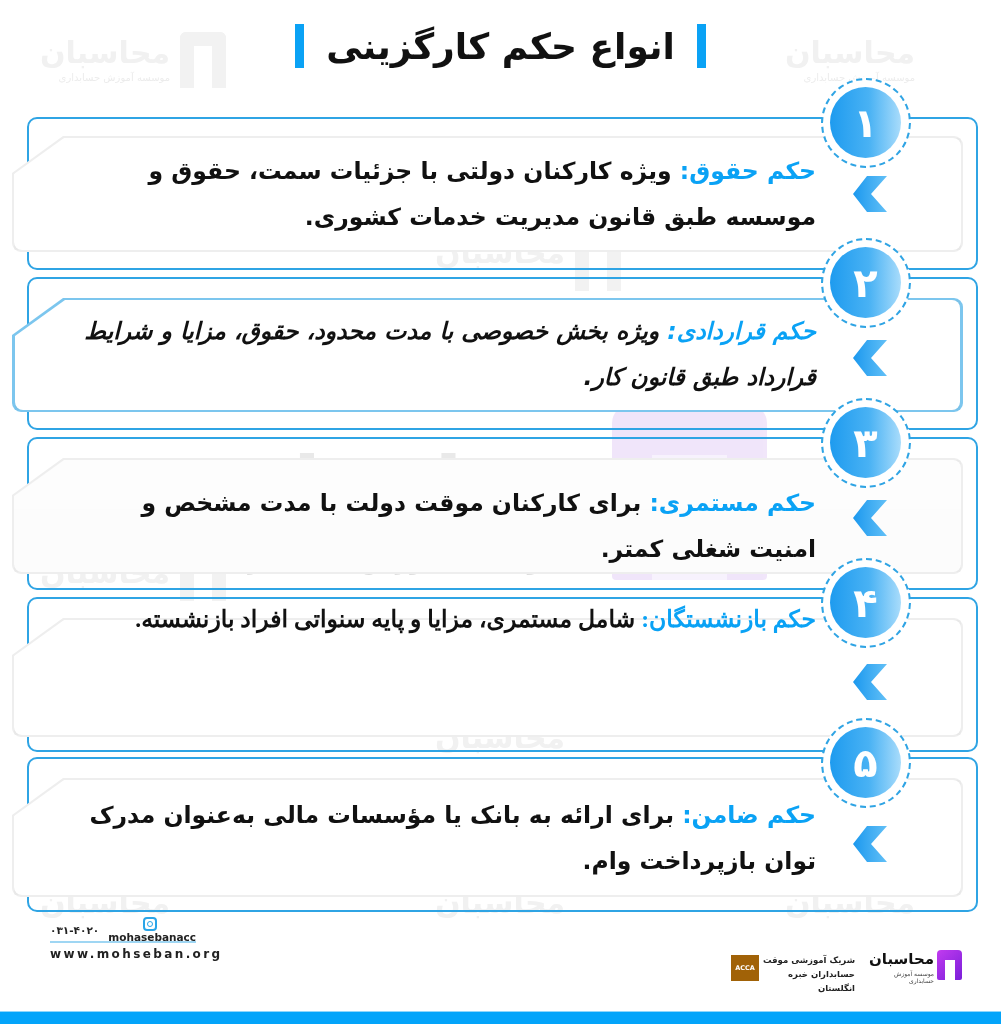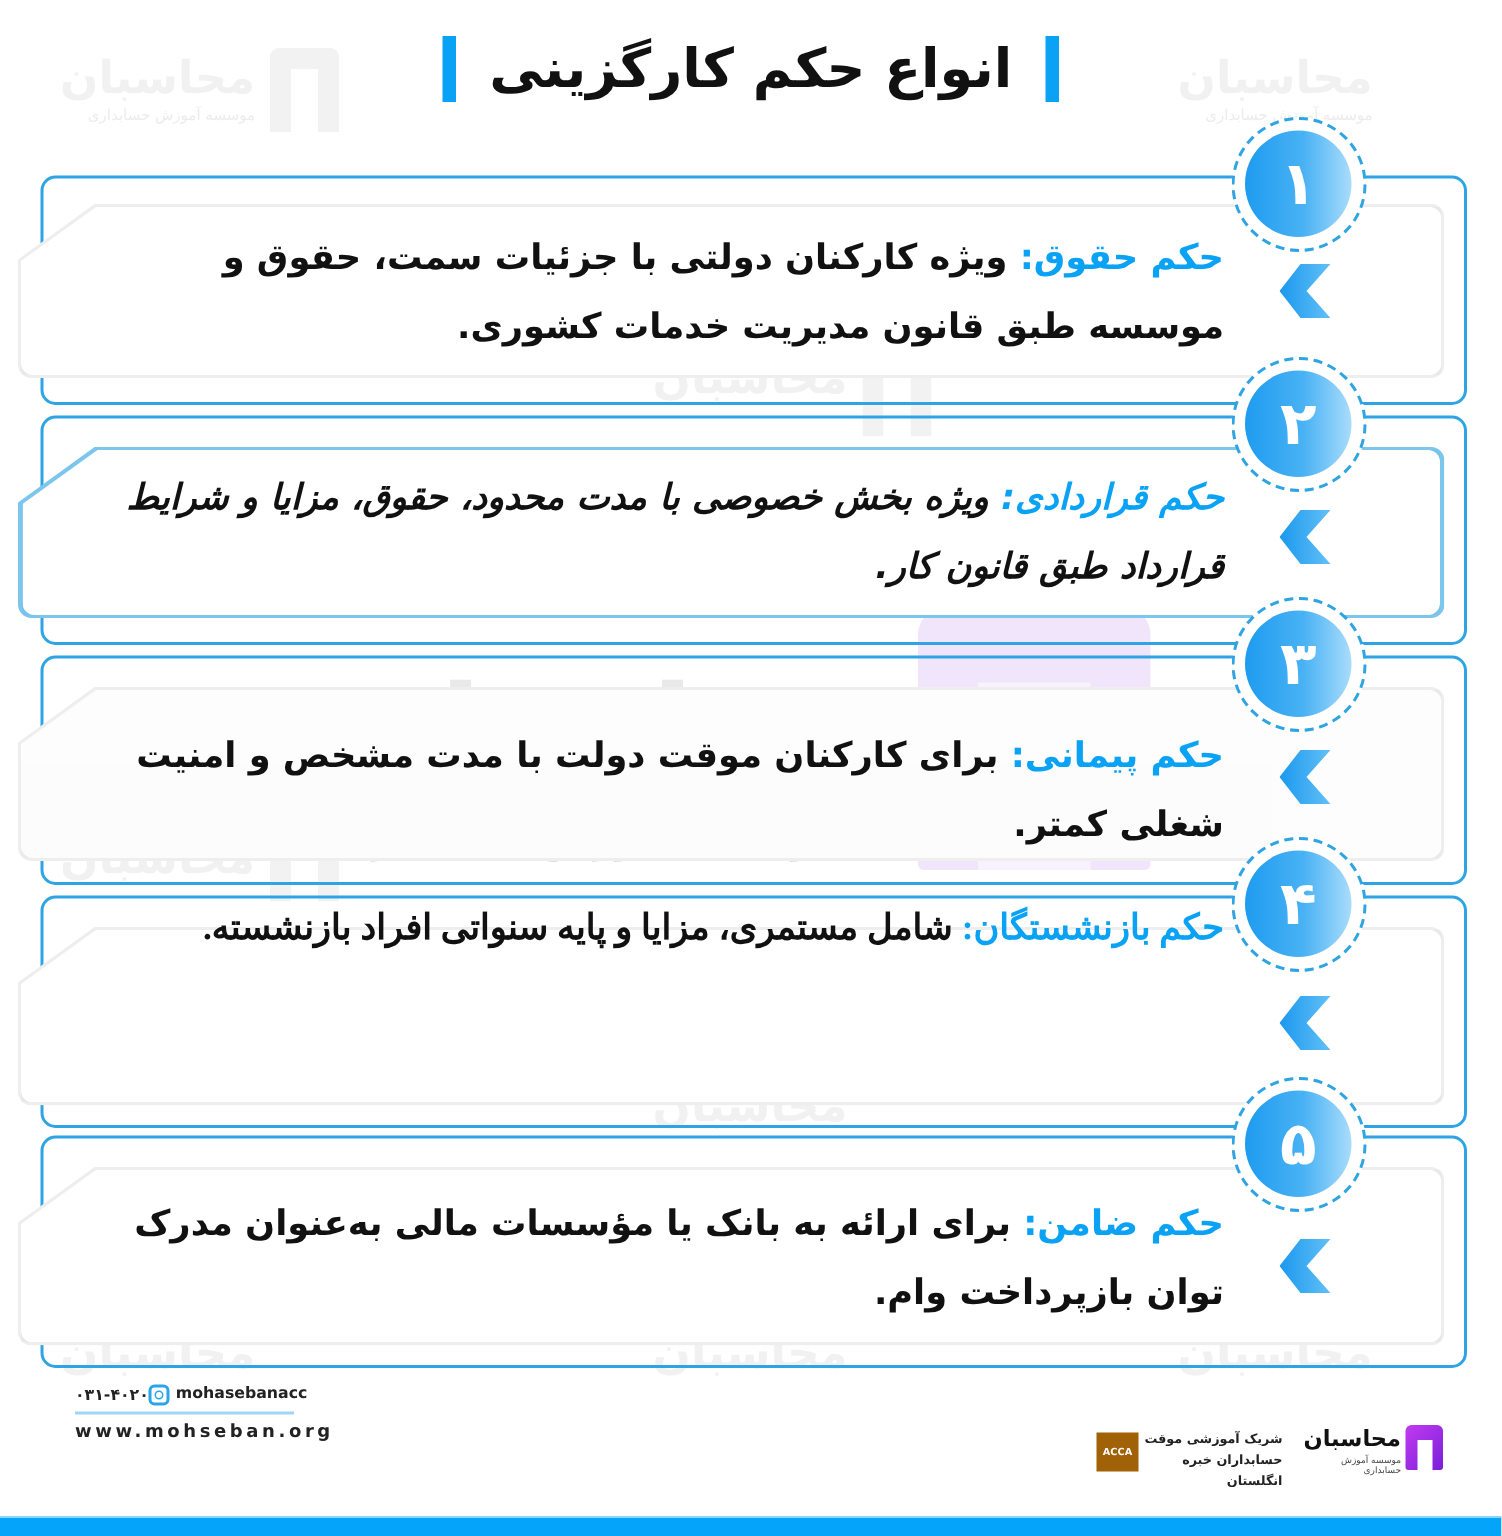--- a/index.html
+++ b/index.html
@@ -111,21 +111,21 @@
     <polygon points="14,0 34,0 18,18 34,36 14,36 0,18" fill="url(#cg)"></polygon>
   </svg>
 <div class="num-ring" style="top:238px;">
     <div class="num">۲</div>
   </div>
 
 <div class="frame" style="top:437px;height:153px;"></div>
 <div class="card-shadow" style="top:458px;height:116px;"></div>
 <div class="card" style="top:460px;height:112px;opacity:0.85;"></div>
 <div class="card-text" style="top:480px;">
-  <span class="term">حکم پیمانی:</span><span> برای کارکنان موقت دولت با مدت مشخص و امنیت شغلی کمتر.</span>
+  <span class="term">حکم مستمری:</span><span> برای کارکنان موقت دولت با مدت مشخص و امنیت شغلی کمتر.</span>
 </div>
 <svg class="chev" style="top:500px;" viewBox="0 0 34 36">
     <polygon points="14,0 34,0 18,18 34,36 14,36 0,18" fill="url(#cg)"></polygon>
   </svg>
 <div class="num-ring" style="top:398px;">
     <div class="num">۳</div>
   </div>
 
 <div class="frame" style="top:597px;height:155px;"></div>
 <div class="card-shadow" style="top:618px;height:119px;"></div>
@@ -149,21 +149,21 @@
 <svg class="chev" style="top:826px;" viewBox="0 0 34 36">
     <polygon points="14,0 34,0 18,18 34,36 14,36 0,18" fill="url(#cg)"></polygon>
   </svg>
 <div class="num-ring" style="top:718px;">
     <div class="num">۵</div>
   </div>
 
 <div class="footer-contact">
   <div class="fc-row">
     <span>۰۳۱-۴۰۲۰</span>
-    <span style="display:flex;">
+    <span style="display:flex;align-items:center;flex-direction:column;">
       <span class="insta"></span>
       <span>mohasebanacc</span>
     </span>
   </div>
   <div class="fc-line"></div>
   <div class="fc-web">www.mohseban.org</div>
 </div>
 
 <div class="acca">ACCA</div>
 <div class="acca-text">

